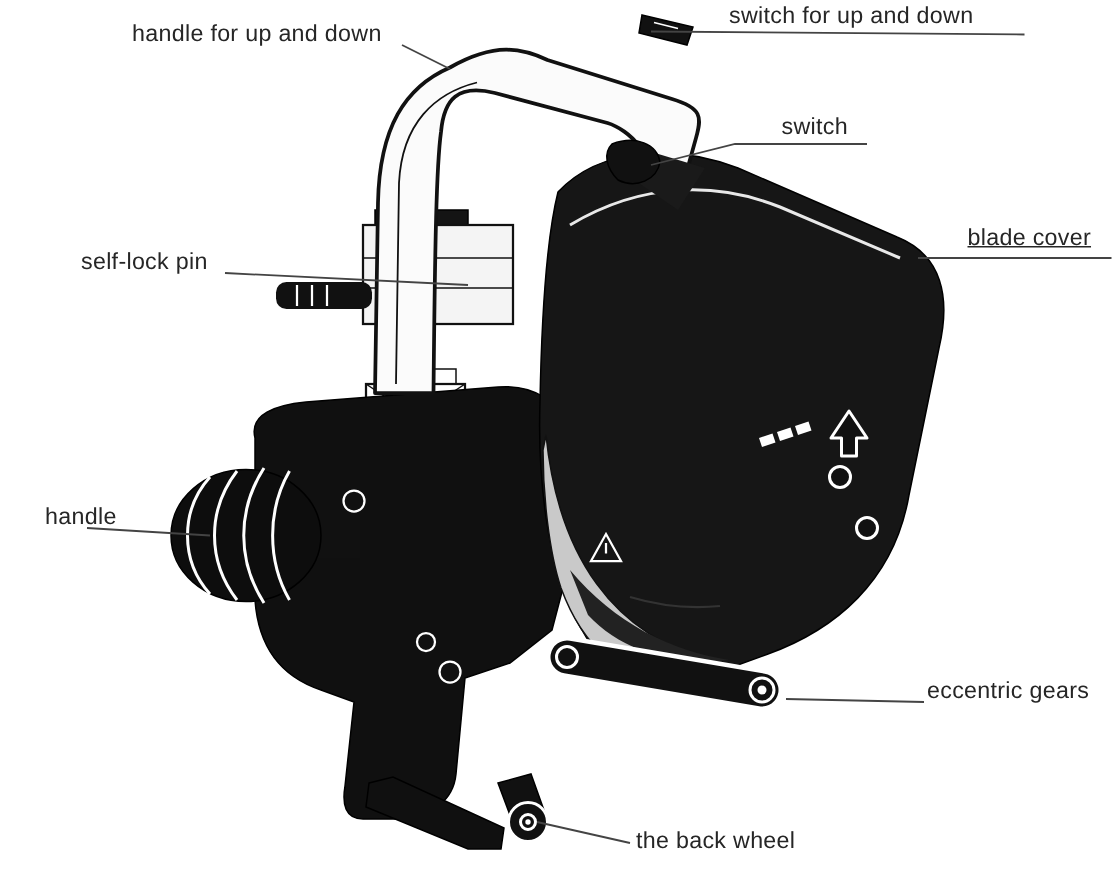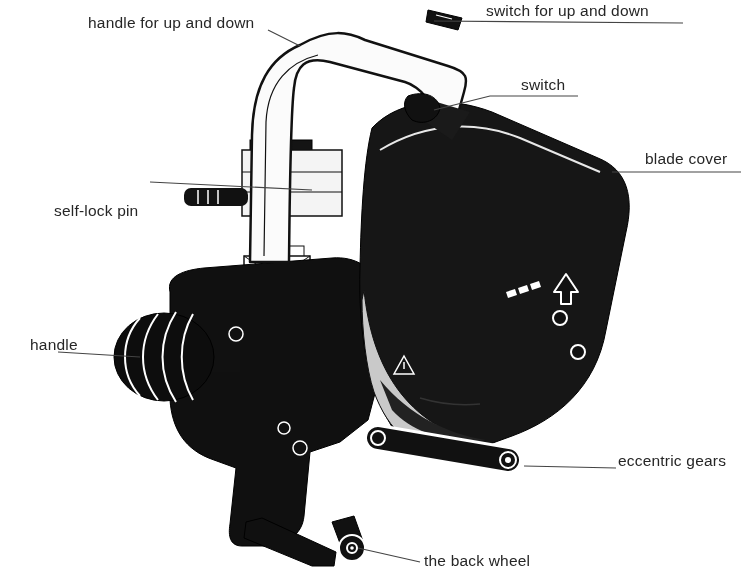--- a/index.html
+++ b/index.html
@@ -147,23 +147,23 @@
       <line x1="420" y1="562" x2="358" y2="548"></line>
     </g>
   </svg>
 
   <div class="label" style="left:88px;  top:14px;">handle for up and down</div>
 
   <div class="label" style="left:486px; top:2px;">switch for up and down</div>
 
   <div class="label" style="left:521px; top:76px;text-align:center;">switch</div>
 
-  <div class="label" style="left:54px;  top:166px;margin-top:36px;">self-lock pin</div>
+  <div class="label" style="left:54px;  top:166px;">self-lock pin</div>
 
-  <div class="label" style="left:645px; top:150px;">blade cover</div>
+  <div class="label" style="left:645px; top:150px;text-decoration:underline;">blade cover</div>
 
   <div class="label" style="left:2px;   top:336px;margin-left:28px;">handle</div>
 
   <div class="label" style="left:618px; top:452px;">eccentric gears</div>
 
   <div class="label" style="left:424px; top:552px;">the back wheel</div>
 
 </div>
 
 </body></html>

